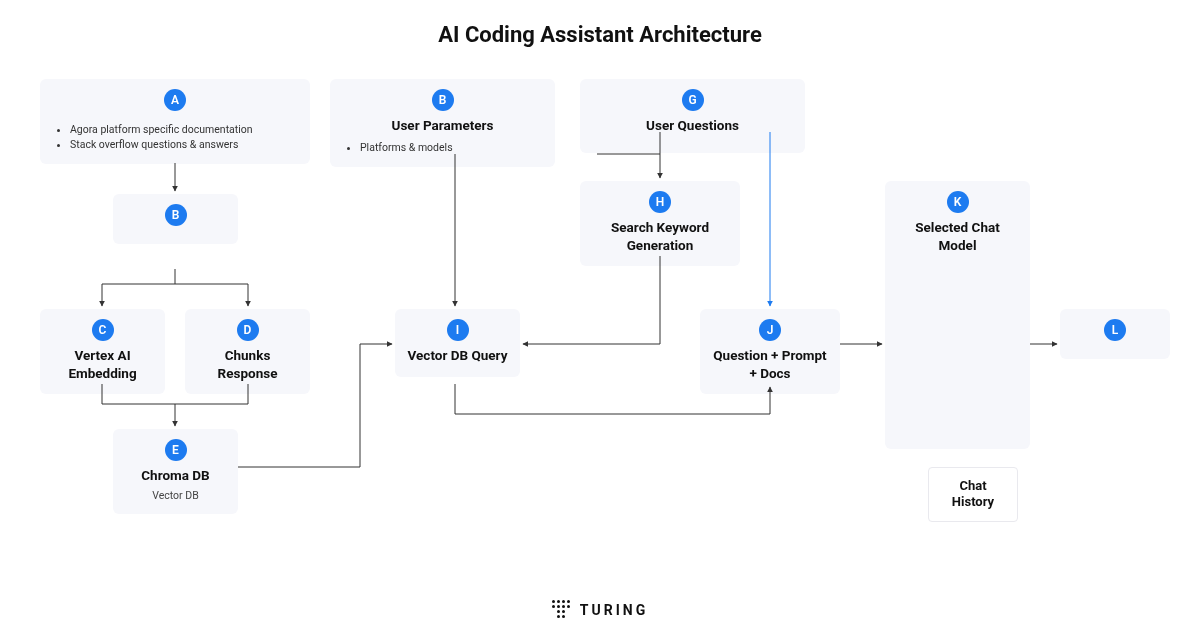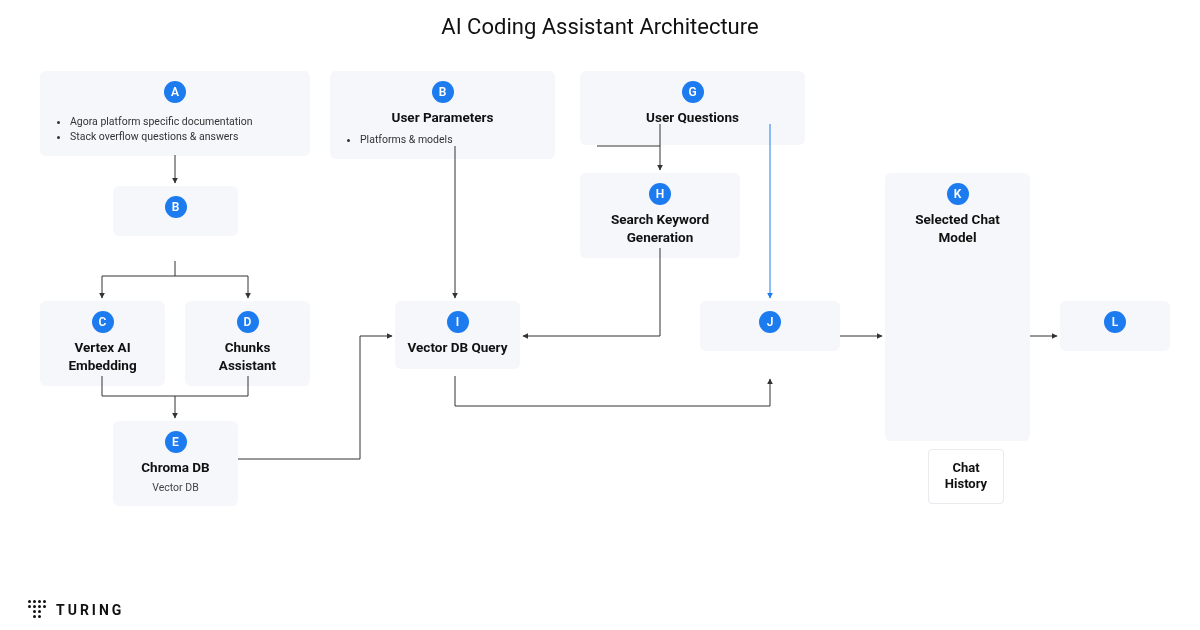--- a/index.html
+++ b/index.html
@@ -7,23 +7,23 @@
     width: 1200px;
     height: 630px;
     background: #ffffff;
     font-family: -apple-system, BlinkMacSystemFont, "Segoe UI", Roboto, sans-serif;
     position: relative;
     overflow: hidden;
   }
   .title {
     text-align: center;
     font-size: 22px;
-    font-weight: 400;
-    color: #111;
-    padding-top: 14px;
+    font-weight: 700;
+    color: #111;
+    padding-top: 22px;
     padding-bottom: 12px;
   }
   .canvas {
     position: relative;
     width: 100%;
     height: 520px;
   }
   .node {
     position: absolute;
     background: #f6f7fb;
@@ -84,20 +84,21 @@
     pointer-events: none;
   }
   .footer {
     position: absolute;
     bottom: 10px;
     left: 28px;
     right: 28px;
     display: flex;
     align-items: center;
     gap: 28px;
+    flex-direction: column;
   }
   .logo {
     display: flex;
     align-items: center;
     gap: 8px;
   }
   .logo-mark {
     width: 20px;
     height: 20px;
     display: grid;
@@ -164,43 +165,44 @@
     <div class="node-title">Selected Chat Model</div>
   </div>
 
   <div class="node" style="left:40px; top:250px; width:125px;">
     <div class="badge">C</div>
     <div class="node-title">Vertex AI Embedding</div>
   </div>
 
   <div class="node" style="left:185px; top:250px; width:125px;">
     <div class="badge">D</div>
-    <div class="node-title">Chunks Assistant</div>
+    <div class="node-title">Chunks Response</div>
   </div>
 
   <div class="node" style="left:395px; top:250px; width:125px;">
     <div class="badge">I</div>
     <div class="node-title">Vector DB Query</div>
   </div>
 
   <div class="node" style="left:700px; top:250px; width:140px;">
     <div class="badge">J</div>
+    <div class="node-title">Question + Prompt + Docs</div>
   </div>
 
   <div class="node" style="left:1060px; top:250px; width:110px;">
     <div class="badge">L</div>
   </div>
 
   <div class="node" style="left:113px; top:370px; width:125px;">
     <div class="badge">E</div>
     <div class="node-title">Chroma DB</div>
     <div class="node-sub">Vector DB</div>
   </div>
 
-  <div class="chat-history" style="left:928px; top:398px; width:76px;">Chat History</div>
+  <div class="chat-history" style="left:928px; top:408px; width:90px;">Chat History</div>
 
   <svg class="arrows">
     <defs>
       <marker id="ah" viewBox="0 0 10 10" refX="9" refY="5" markerWidth="6" markerHeight="6" orient="auto-start-reverse">
         <path d="M 0 0 L 10 5 L 0 10 z" fill="#333"></path>
       </marker>
       <marker id="ahblue" viewBox="0 0 10 10" refX="9" refY="5" markerWidth="6" markerHeight="6" orient="auto-start-reverse">
         <path d="M 0 0 L 10 5 L 0 10 z" fill="#1d7bf0"></path>
       </marker>
     </defs>

